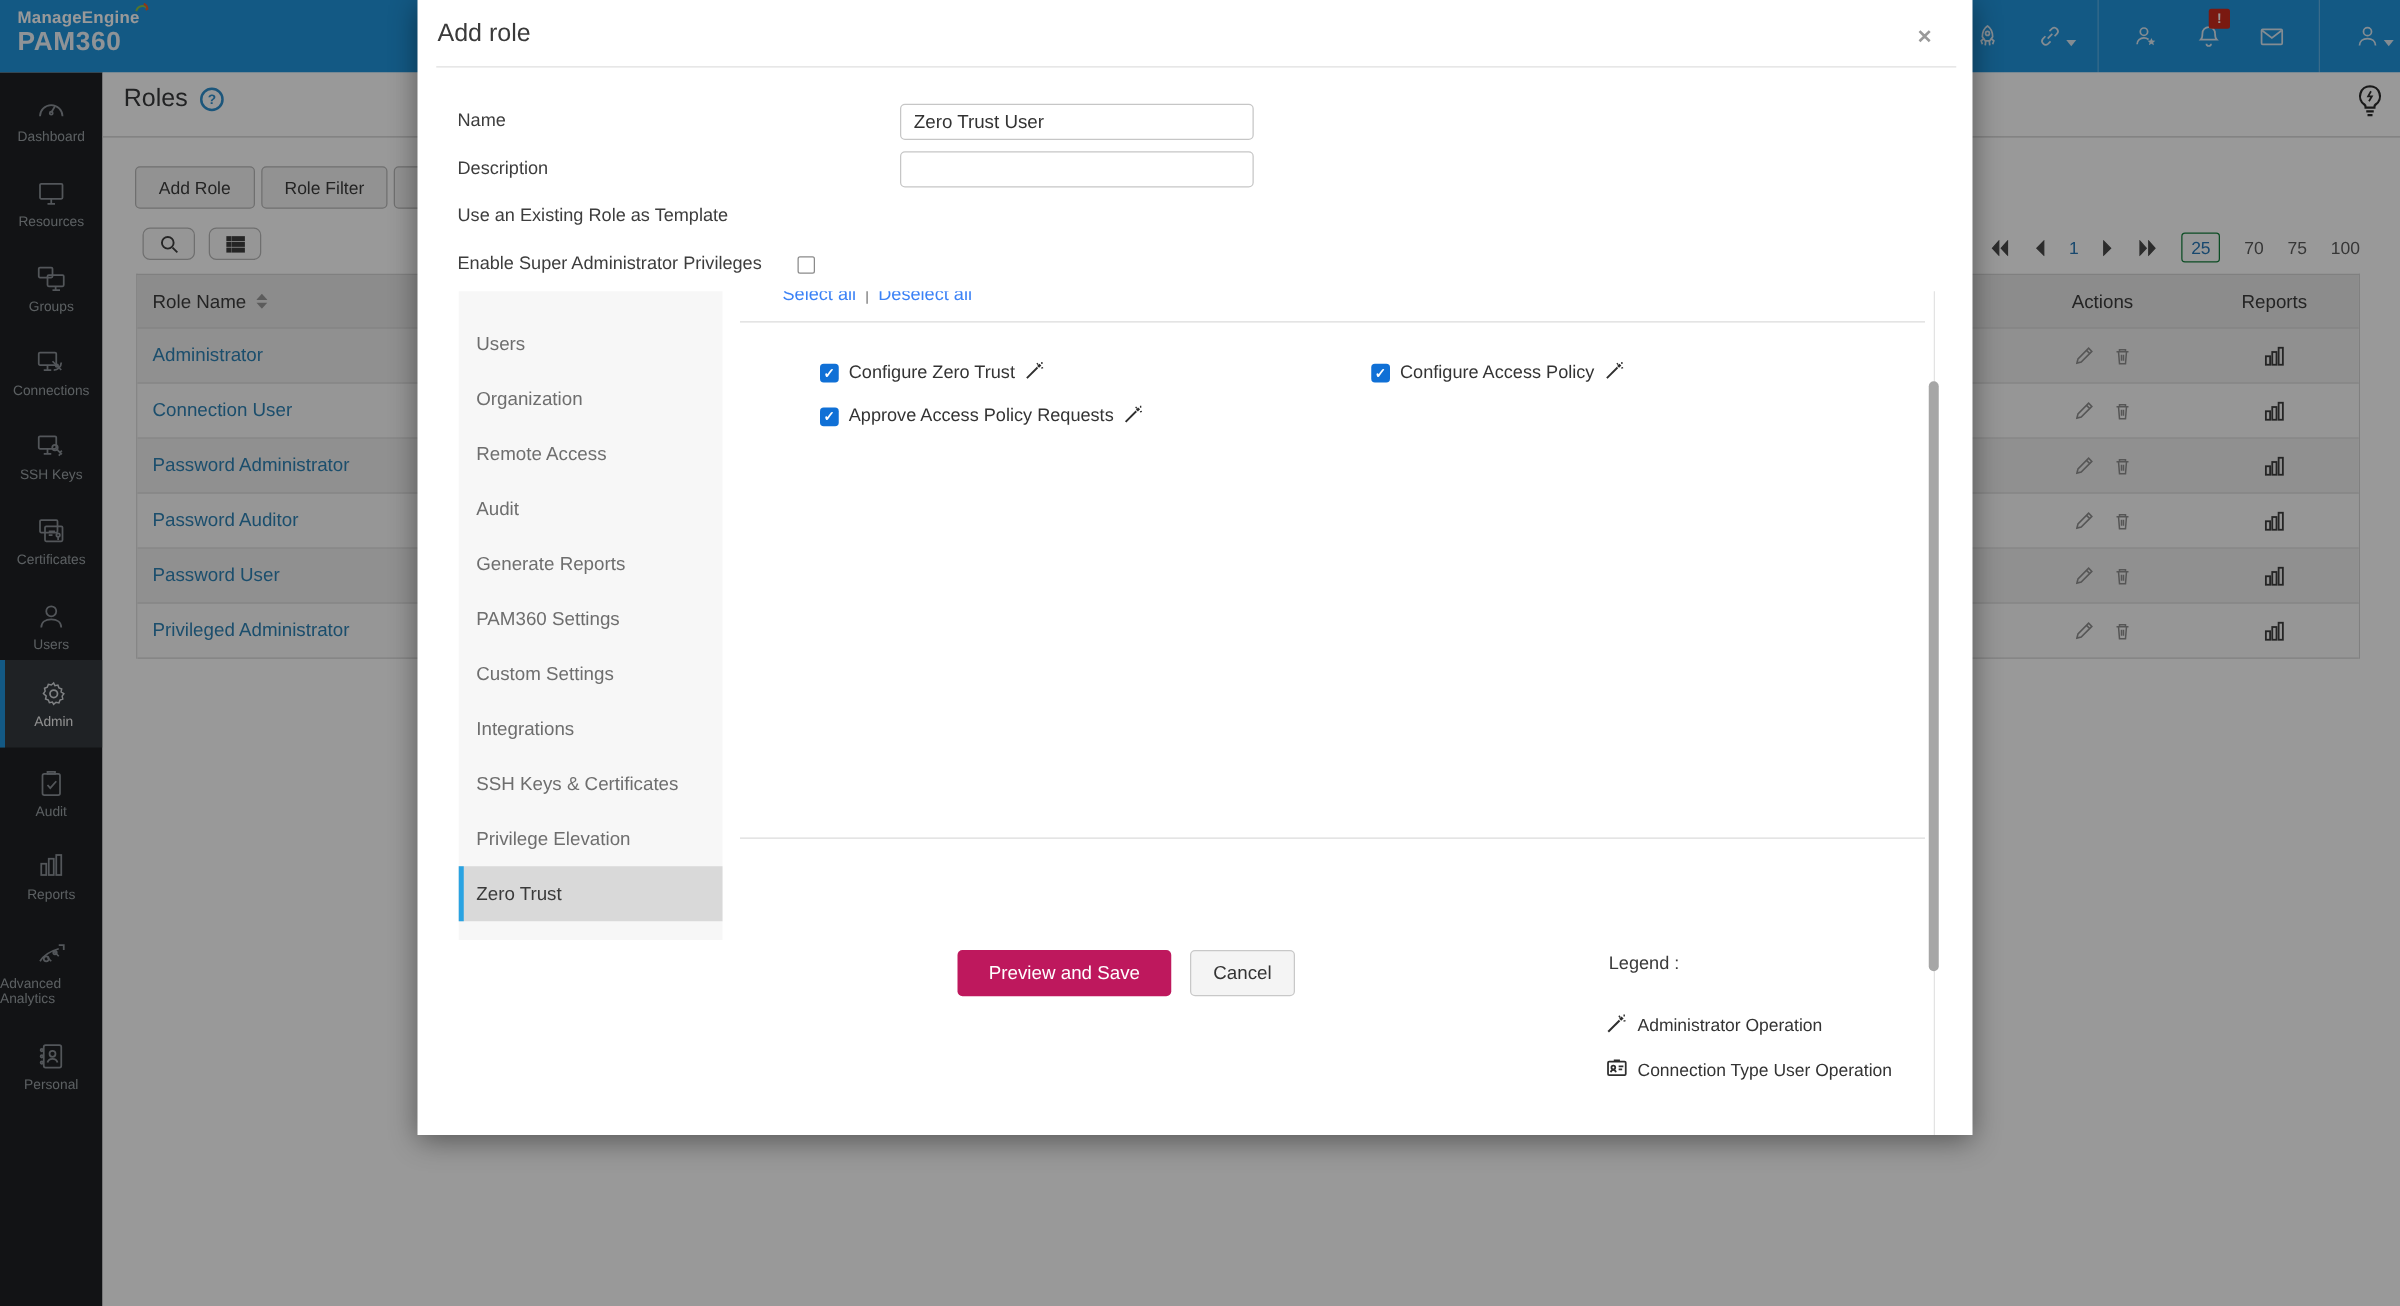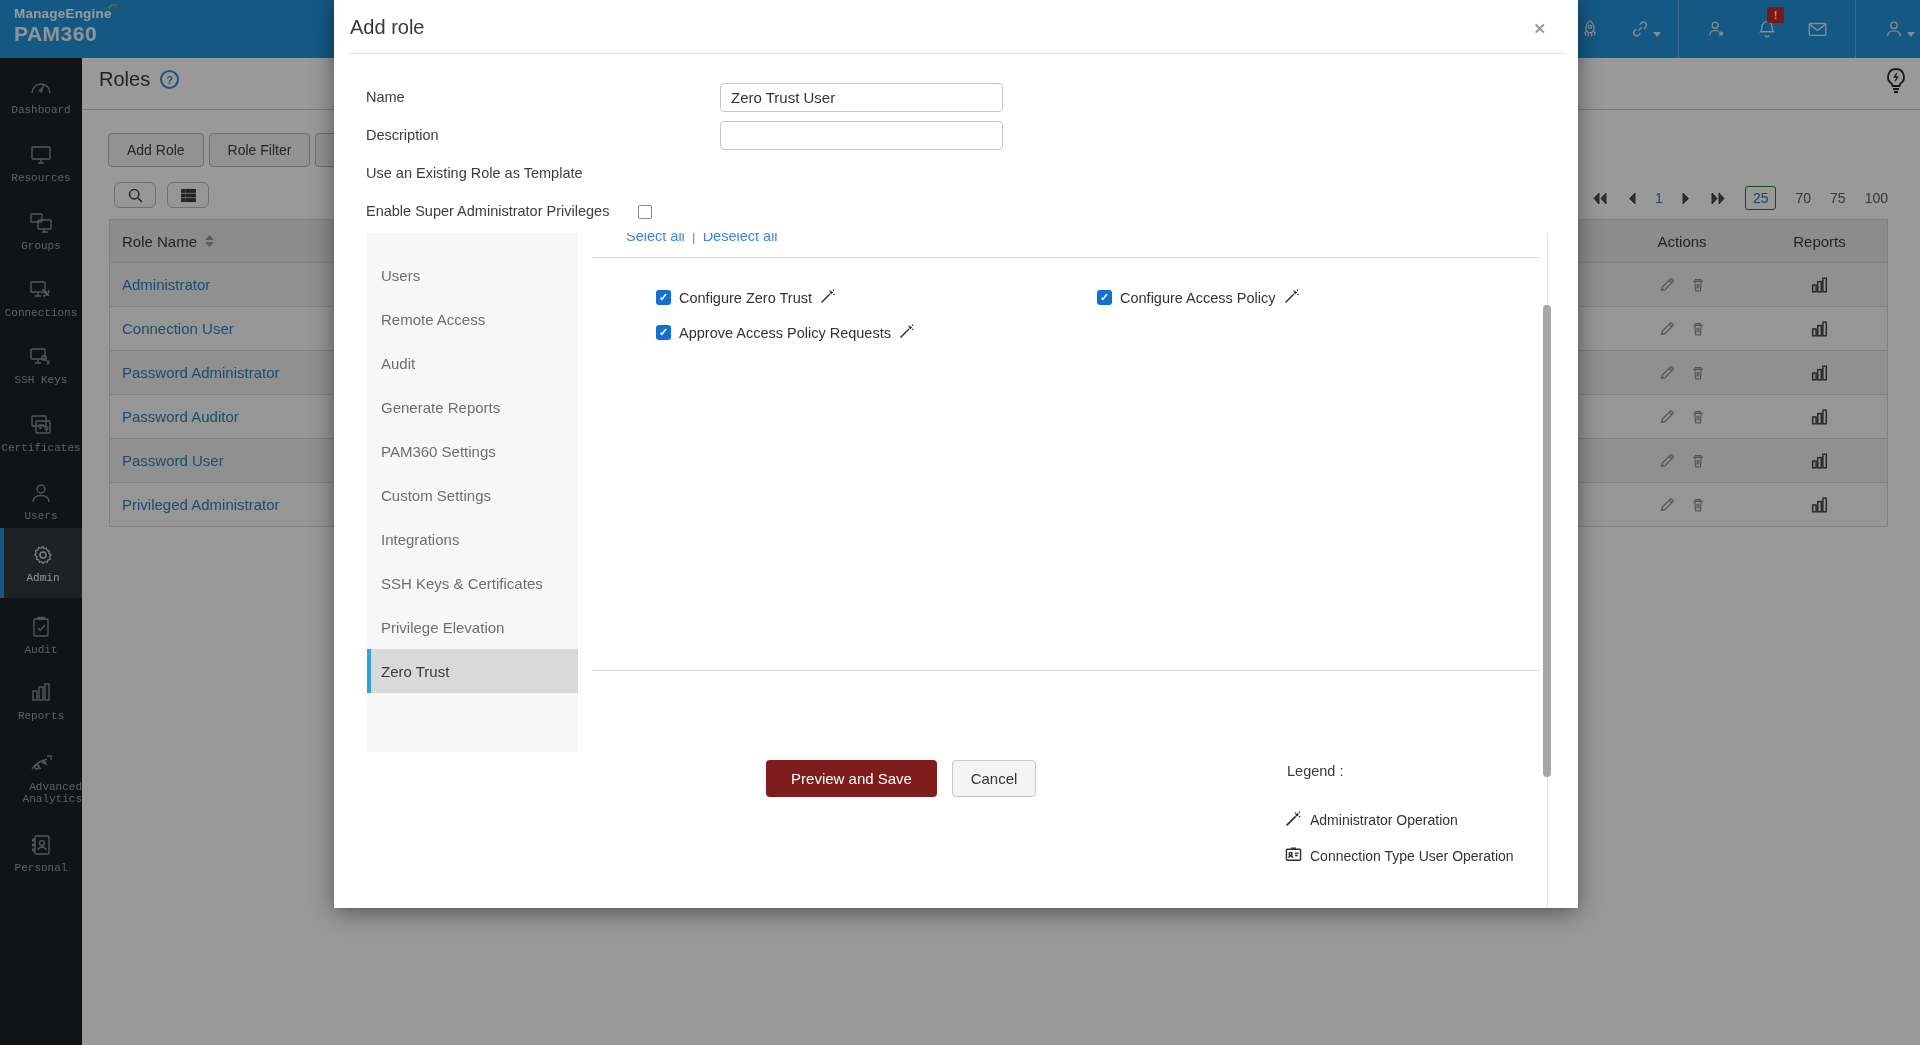--- a/index.html
+++ b/index.html
@@ -22,21 +22,21 @@
   .hdiv { width:1px; height:58px; background:rgba(255,255,255,.28); }
   .badge { position:absolute; top:-10px; left:12px; min-width:17px; height:16px; background:#cc2a1d; color:#fff;
            font-size:11px; font-weight:700; display:flex; align-items:center; justify-content:center; border-radius:2px; padding:0 3px; }
   .caret { width:0; height:0; border-left:4px solid transparent; border-right:4px solid transparent;
            border-top:5px solid #dce9f3; position:absolute; right:-9px; bottom:4px; }
 
   .sidebar { position:absolute; left:0; top:58px; width:82px; height:987px; background:#1e2124; }
   .sitem { position:absolute; left:0; width:82px; height:66px; display:flex; flex-direction:column;
            align-items:center; justify-content:center; gap:5px; cursor:pointer; }
   .sitem svg { stroke:#8b9096; fill:none; stroke-width:1.4; }
-  .sitem .slabel { font-size:11px; color:#9aa0a4; text-align:right; line-height:12px;font-family:Liberation Mono, monospace; }
+  .sitem .slabel { font-size:11px; color:#9aa0a4; text-align:left; line-height:12px; }
   .sitem.active { background:#343a3f; border-left:4px solid #2095dd; }
   .sitem.active svg { stroke:#d6d9dc; }
   .sitem.active .slabel { color:#f0f0f0; }
 
   .page { position:absolute; left:82px; top:58px; width:1838px; height:987px; background:#fff; }
   .ptitle { position:absolute; left:17px; top:10px; font-size:20px; color:#38393b; display:flex; align-items:center; gap:10px; }
   .helpc { width:19px; height:19px; border:2px solid #2f8fce; border-radius:50%; color:#2f8fce; font-size:11px;
            font-weight:700; display:flex; align-items:center; justify-content:center; cursor:pointer; }
   .pdivider { position:absolute; left:0; top:51px; width:1838px; height:1px; background:#cfcfcf; }
 
@@ -102,21 +102,21 @@
   .cdiv2 { position:absolute; left:258px; top:670px; width:948px; height:1px; background:#dcdcdc; }
 
   .perm { position:absolute; display:flex; align-items:center; gap:8px; font-size:14.5px; color:#333; }
   .cbx { width:15px; height:15px; background:#1070d6; border-radius:3px; color:#fff; font-size:11px; font-weight:700;
          display:flex; align-items:center; justify-content:center; cursor:pointer; }
   .wand svg, .idcard svg { stroke:#2e2e2e; fill:none; stroke-width:1.5; }
 
   .sbtrack { position:absolute; left:1213px; top:233px; width:1px; height:675px; background:#e3e3e3; }
   .sbthumb { position:absolute; left:1209px; top:305px; width:8px; height:472px; background:#a6a6a6; border-radius:4px; cursor:grab; }
 
-  .savebtn { position:absolute; left:432px; top:760px; width:171px; height:37px; background:#7f1d1d; border:none;
+  .savebtn { position:absolute; left:432px; top:760px; width:171px; height:37px; background:#be185d; border:none;
              border-radius:4px; color:#fff; font-size:15px; cursor:pointer; font-family:"Liberation Sans",sans-serif; }
   .cancelbtn { position:absolute; left:618px; top:760px; width:84px; height:37px; background:#f4f4f4;
                border:1px solid #c8c8c8; border-radius:4px; color:#333; font-size:15px; cursor:pointer;
                font-family:"Liberation Sans",sans-serif; }
 
   .legend-title { position:absolute; left:953px; top:763px; font-size:14.5px; color:#3a3a3a; }
   .legend-item { position:absolute; display:flex; align-items:center; gap:8px; font-size:14px; color:#333; }
 </style>
 </head>
 <body>
@@ -520,20 +520,21 @@
     <div class="flabel" style="top:89px">Name</div>
     <input class="finput" style="top: 83px;" value="Zero Trust User">
     <div class="flabel" style="top:127px">Description</div>
     <input class="finput" style="top: 121px;" value="">
     <div class="flabel" style="top:165px">Use an Existing Role as Template</div>
     <div class="flabel" style="top:203px">Enable Super Administrator Privileges</div>
     <span class="fcheck"></span>
 
     <div class="catpanel">
       <div class="catitem">Users</div>
+      <div class="catitem">Organization</div>
       <div class="catitem">Remote Access</div>
       <div class="catitem">Audit</div>
       <div class="catitem">Generate Reports</div>
       <div class="catitem">PAM360 Settings</div>
       <div class="catitem">Custom Settings</div>
       <div class="catitem">Integrations</div>
       <div class="catitem">SSH Keys &amp; Certificates</div>
       <div class="catitem">Privilege Elevation</div>
       <div class="catitem active">Zero Trust</div>
     </div>

